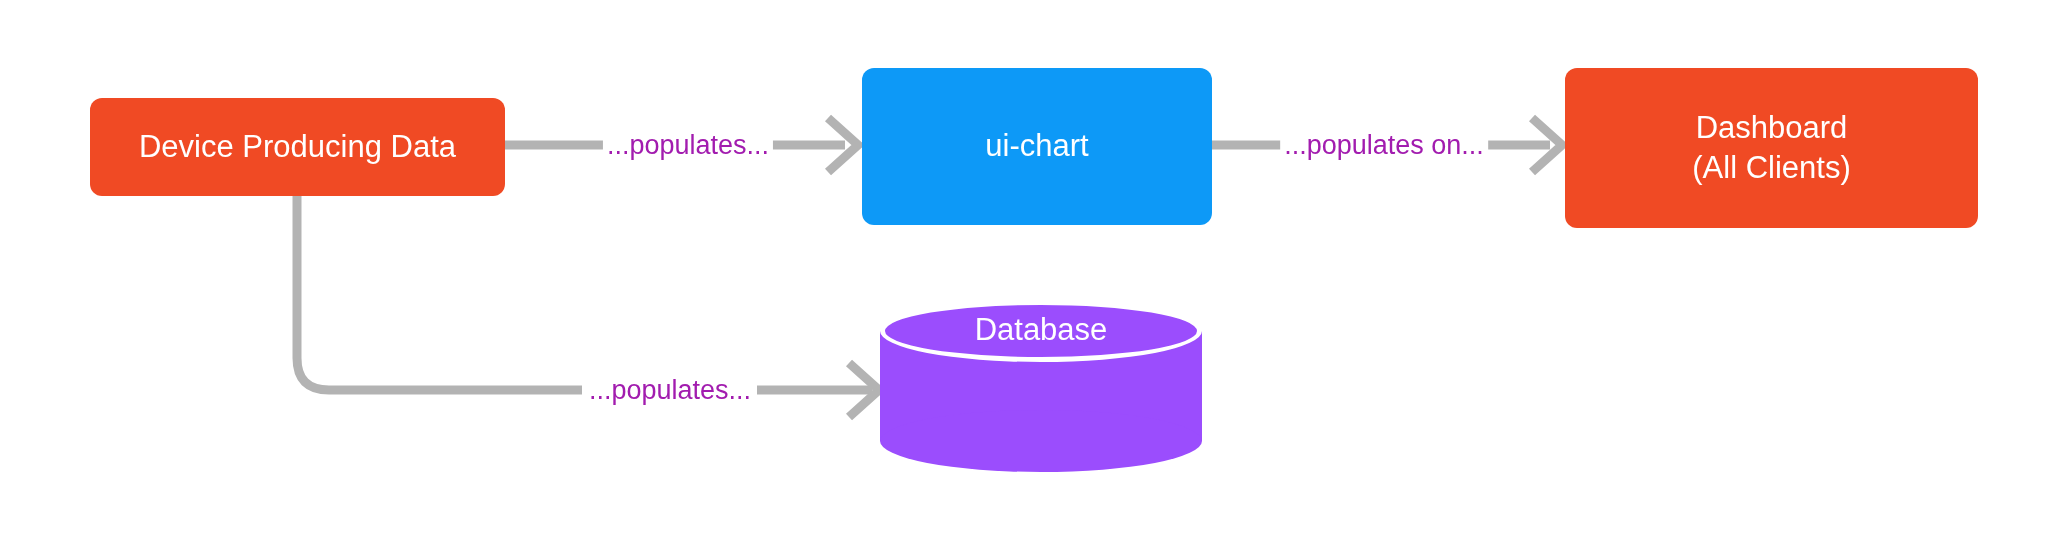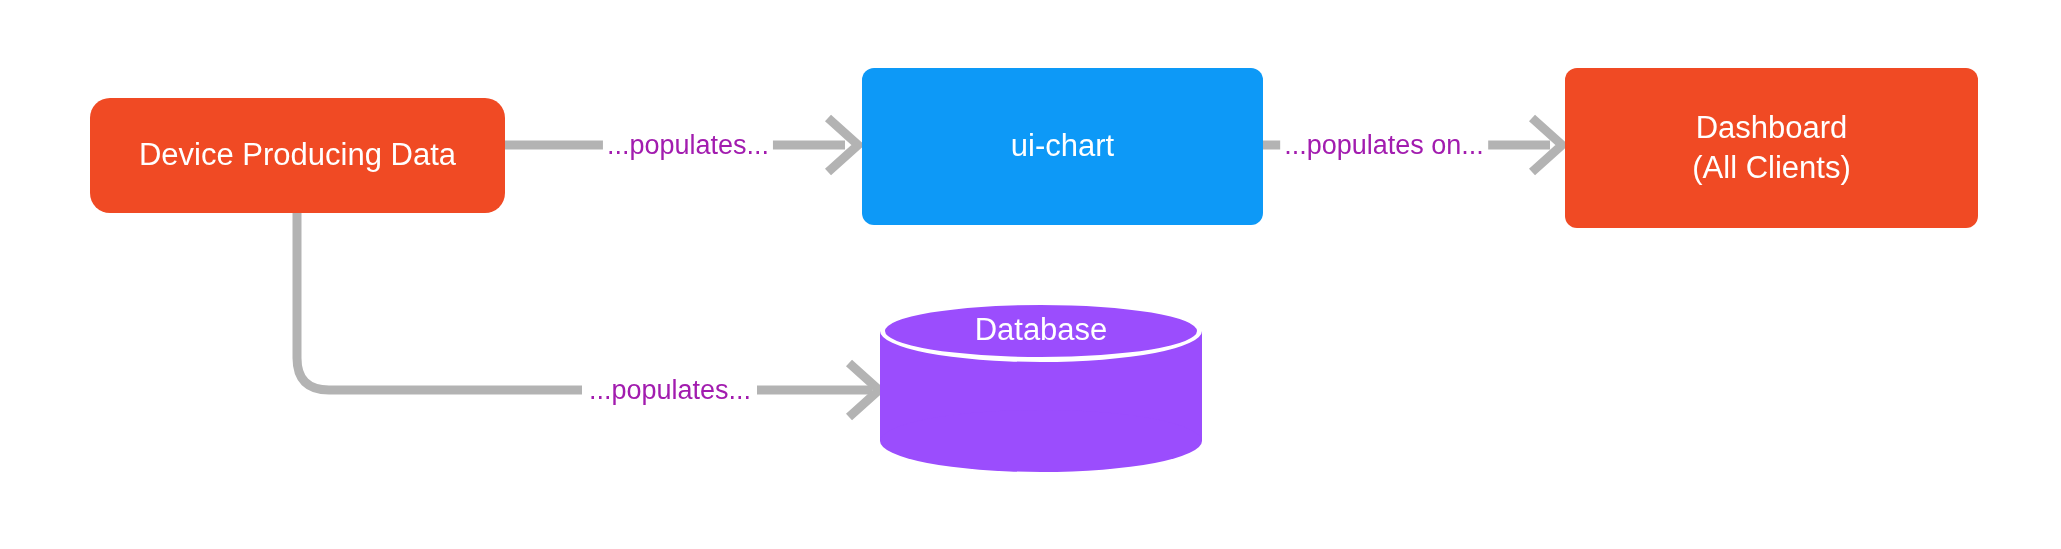--- a/index.html
+++ b/index.html
@@ -38,27 +38,26 @@
     line-height: 1.32;
   }
   .node-label {
     display: block;
     white-space: pre;
   }
 
   
   #node-device {
     left: 90px;  top: 98px;
-    width: 415px; height: 115px;
+    width: 415px; height: 98px;
     font-size: 31px;
-    border-radius: 20px;
   }
   #node-uichart {
     left: 862px; top: 68px;
-    width: 401px; height: 157px;
+    width: 350px; height: 157px;
     font-size: 31px;
   }
   #node-dashboard {
     left: 1565px; top: 68px;
     width: 413px; height: 160px;
     font-size: 31px;
     flex-direction: column;
     line-height: 1.28;
   }
 

